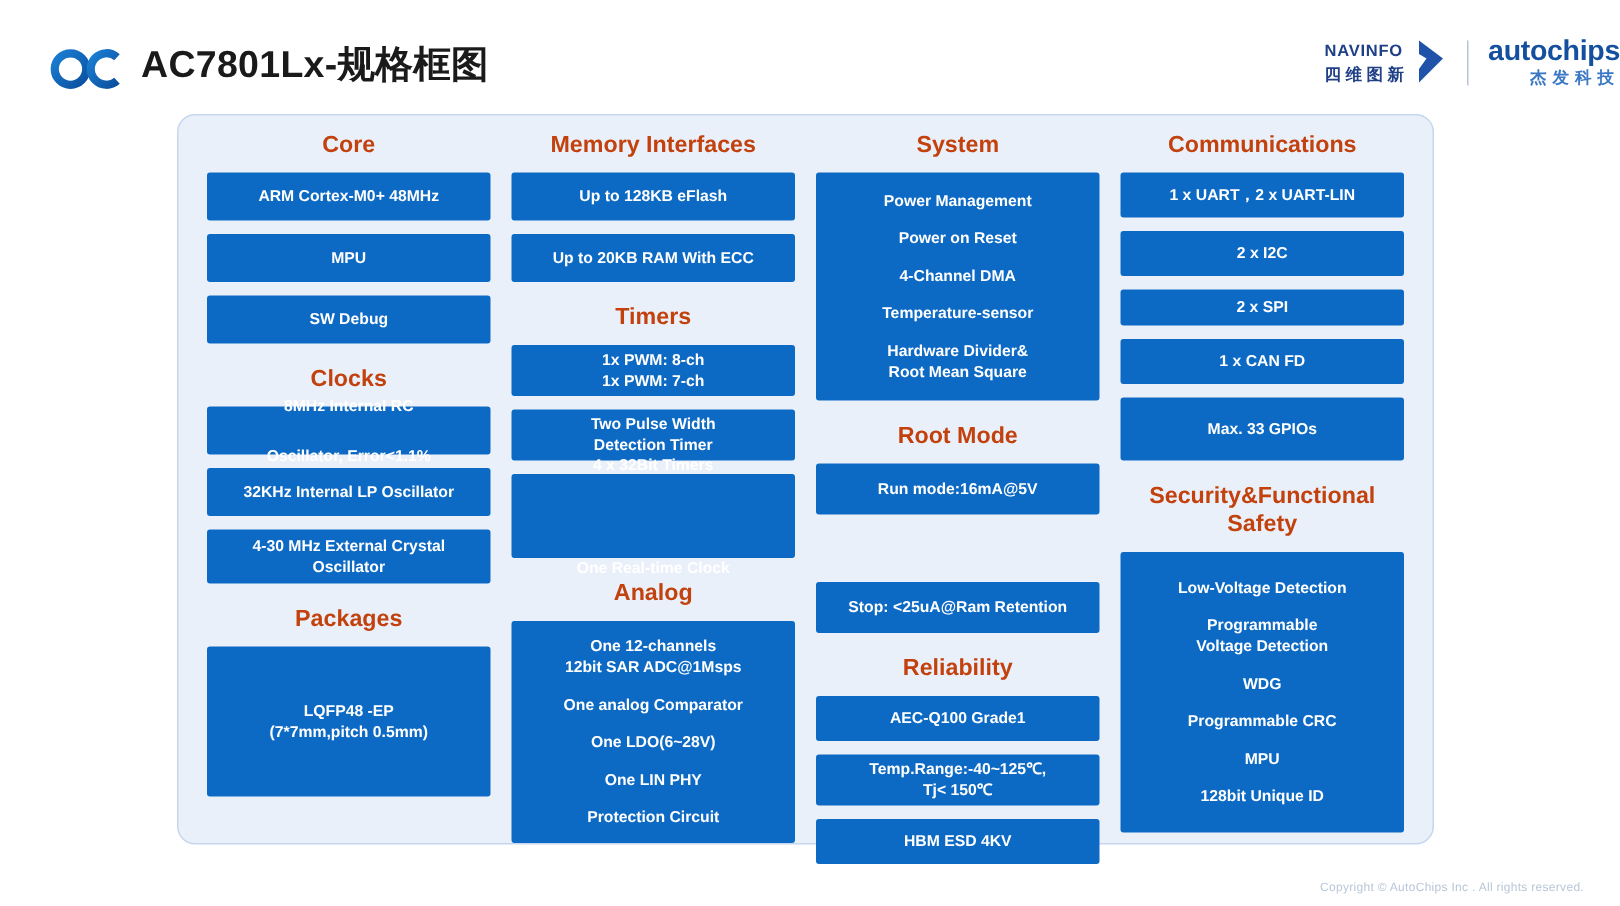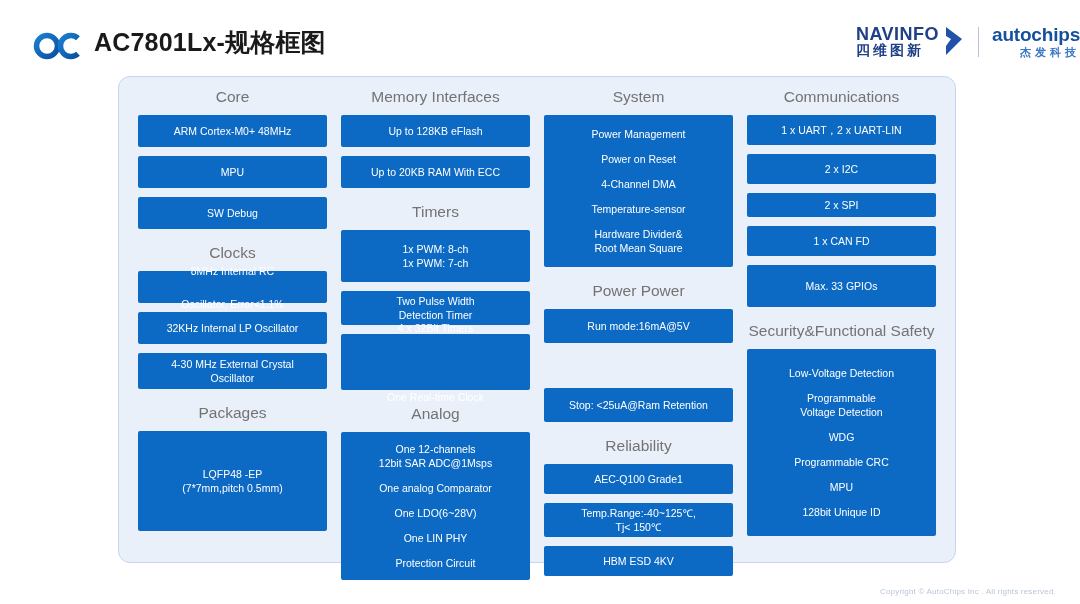--- a/index.html
+++ b/index.html
@@ -45,28 +45,28 @@
     display: flex;
     align-items: flex-start;
   }
   .navinfo-block {
     display: flex;
     align-items: center;
     gap: 4px;
   }
   .navinfo-texts { text-align: left; }
   .navinfo-en {
-    font-size: 18px;
+    font-size: 11px;
     font-weight: bold;
     color: #1f3f86;
     letter-spacing: 0.5px;
     line-height: 18px;
   }
   .navinfo-cn {
-    font-size: 14px;
+    font-size: 11px;
     font-weight: bold;
     color: #1f3f86;
     letter-spacing: 3px;
     line-height: 14px;
   }
   .navinfo-chevron { width: 22px; height: 32px; display:block; }
   .brand-divider {
     width: 1px;
     height: 30px;
     background: #b9c3d6;
@@ -104,41 +104,42 @@
   }
   .column {
     flex: 1 1 0;
     padding: 0 7px;
     box-sizing: border-box;
   }
 
   .col-head {
     text-align: center;
     font-size: 15.5px;
-    font-weight: normal;
-    color: #737373;
+    font-weight: bold;
+    color: #c2410c;
     line-height: 19px;
   }
   .col-head.h-first { margin-top: 10px; }
   .col-head.h-mid   { margin-top: 14px; }
 
   .box {
     background: #0d6ac4;
     color: #ffffff;
     border-radius: 2px;
     text-align: center;
     font-size: 10.5px;
     line-height: 14px;
     display: flex;
     flex-direction: column;
     align-items: center;
     justify-content: center;
     box-sizing: border-box;
     padding: 5px 8px;
     margin-top: 9px;
+    font-weight: bold;
   }
   .box .ln { display: block; }
   .box .grp { display: block; }
   .box .grp + .grp { margin-top: 11px; }
 
   
   .footer {
     position: absolute;
     right: 24px;
     bottom: 8px;
@@ -221,21 +222,21 @@
     </div>
     <div class="column">
       <div class="col-head h-first"><span class="ln">Memory Interfaces</span></div>
       <div class="box" style="height: 32px;">
         <span class="ln">Up to 128KB eFlash</span>
       </div>
       <div class="box" style="height: 32px;">
         <span class="ln">Up to 20KB RAM With ECC</span>
       </div>
       <div class="col-head h-mid"><span class="ln">Timers</span></div>
-      <div class="box" style="height: 52px;">
+      <div class="box" style="height: 34px;">
         <span class="ln">1x PWM: 8-ch</span>
         <span class="ln">1x PWM: 7-ch</span>
       </div>
       <div class="box" style="height: 34px;">
         <span class="ln">Two Pulse Width</span>
         <span class="ln">Detection Timer</span>
       </div>
       <div class="box" style="height: 56px; gap: 44px;">
         <div class="grp">
           <span class="ln">4 x 32Bit Timers</span>
@@ -277,21 +278,21 @@
           <span class="ln">4-Channel DMA</span>
         </div>
         <div class="grp">
           <span class="ln">Temperature-sensor</span>
         </div>
         <div class="grp">
           <span class="ln">Hardware Divider&amp;</span>
           <span class="ln">Root Mean Square</span>
         </div>
       </div>
-      <div class="col-head h-mid"><span class="ln">Power Power</span></div>
+      <div class="col-head h-mid"><span class="ln">Root Mode</span></div>
       <div class="box" style="height: 34px;">
         <span class="ln">Run mode:16mA@5V</span>
       </div>
       <div class="box" style="height: 34px; margin-top: 45px;">
         <span class="ln">Stop: &lt;25uA@Ram Retention</span>
       </div>
       <div class="col-head h-mid"><span class="ln">Reliability</span></div>
       <div class="box" style="height: 30px;">
         <span class="ln">AEC-Q100 Grade1</span>
       </div>

